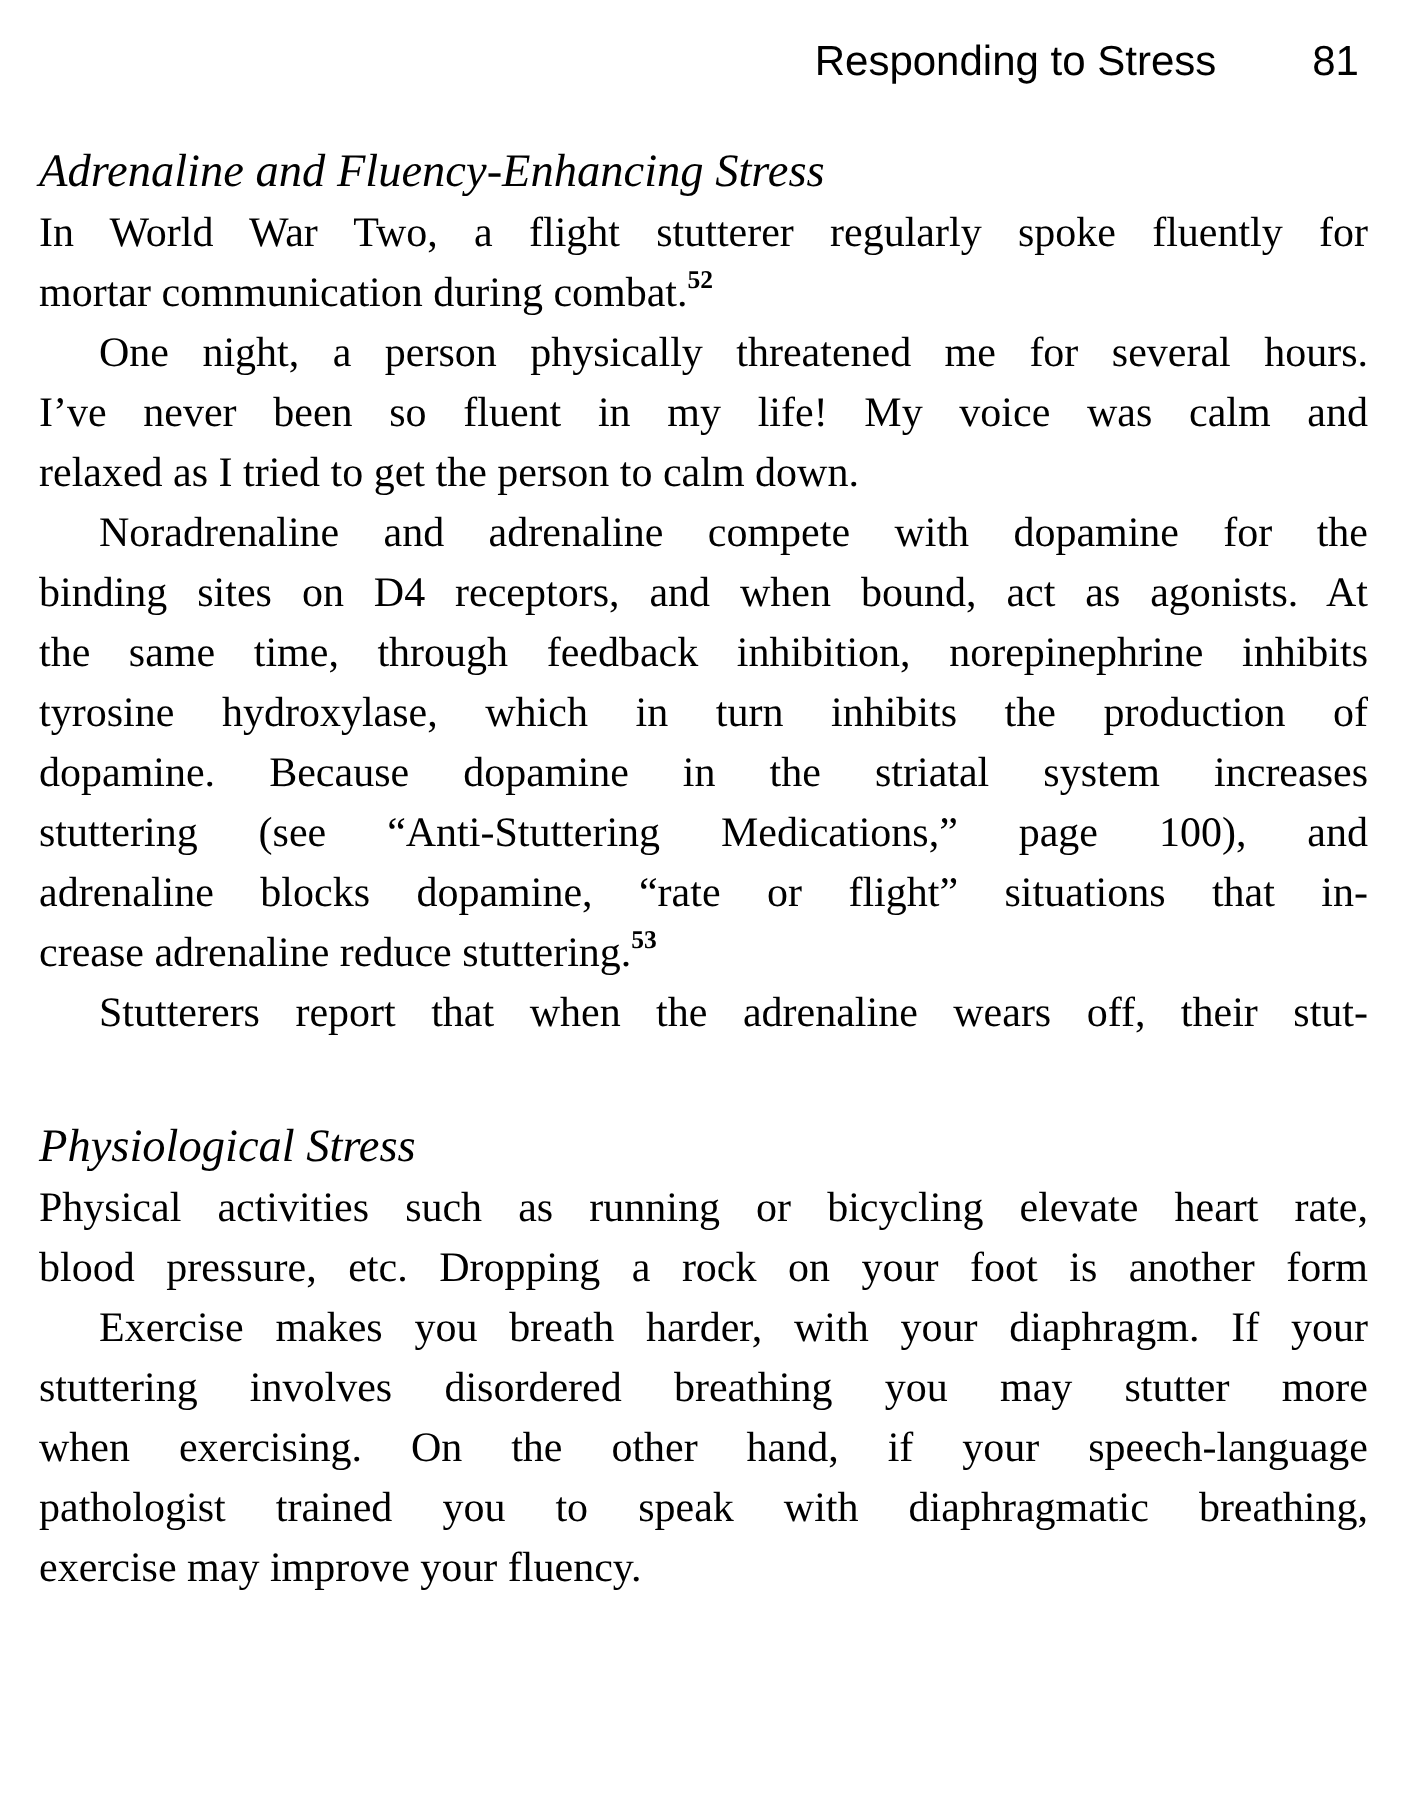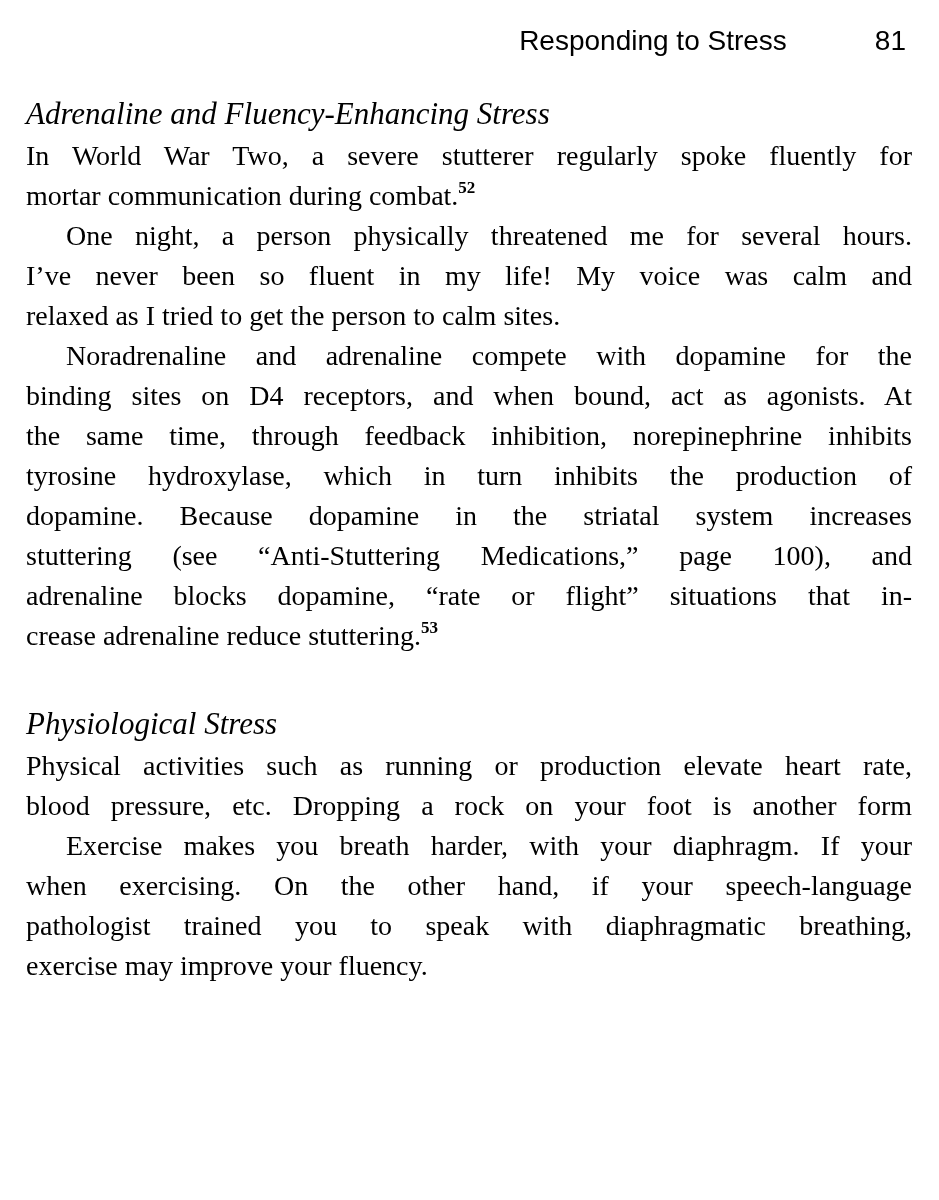--- a/index.html
+++ b/index.html
@@ -15,21 +15,21 @@
     width: 939px;
     height: 1200px;
     padding: 26px 27px 0 26px;
     background: #ffffff;
     color: #000000;
   }
   .running-head {
     display: flex;
     justify-content: flex-end;
     align-items: baseline;
-    gap: 88px;
+    gap: 64px;
     font-family: "Liberation Sans", sans-serif;
     font-size: 28px;
     line-height: 30px;
     margin: 0 6px 36px 0;
   }
   .section-heading {
     font-family: "Liberation Serif", serif;
     font-style: italic;
     font-weight: normal;
     font-size: 31px;
@@ -72,48 +72,50 @@
 
 <div class="page">
   <header class="running-head">
     <span>Responding to Stress</span>
     <span>81</span>
   </header>
   <main id="body-content">
       <section>
         <h2 class="section-heading">Adrenaline and Fluency-Enhancing Stress</h2>
         <p class="para">
-          <span class="line">In World War Two, a severe stutterer regularly spoke fluently for</span>
+          <span class="line">In World War Two, a flight stutterer regularly spoke fluently for</span>
           <span class="line last">mortar communication during combat.<sup class="fn">52</sup></span>
         </p>
         <p class="para">
           <span class="line indent">One night, a person physically threatened me for several hours.</span>
           <span class="line">I’ve never been so fluent in my life! My voice was calm and</span>
-          <span class="line last">relaxed as I tried to get the person to calm sites.</span>
+          <span class="line last">relaxed as I tried to get the person to calm down.</span>
         </p>
         <p class="para">
           <span class="line indent">Noradrenaline and adrenaline compete with dopamine for the</span>
           <span class="line">binding sites on D4 receptors, and when bound, act as agonists. At</span>
           <span class="line">the same time, through feedback inhibition, norepinephrine inhibits</span>
           <span class="line">tyrosine hydroxylase, which in turn inhibits the production of</span>
           <span class="line">dopamine. Because dopamine in the striatal system increases</span>
           <span class="line">stuttering (see “Anti-Stuttering Medications,” page 100), and</span>
           <span class="line">adrenaline blocks dopamine, “rate or flight” situations that in-</span>
           <span class="line last">crease adrenaline reduce stuttering.<sup class="fn">53</sup></span>
         </p>
         <p class="para">
+          <span class="line indent">Stutterers report that when the adrenaline wears off, their stut-</span>
         </p>
       </section>
       <section>
         <h2 class="section-heading">Physiological Stress</h2>
         <p class="para">
-          <span class="line">Physical activities such as running or production elevate heart rate,</span>
+          <span class="line">Physical activities such as running or bicycling elevate heart rate,</span>
           <span class="line">blood pressure, etc. Dropping a rock on your foot is another form</span>
         </p>
         <p class="para">
           <span class="line indent">Exercise makes you breath harder, with your diaphragm. If your</span>
+          <span class="line">stuttering involves disordered breathing you may stutter more</span>
           <span class="line">when exercising. On the other hand, if your speech-language</span>
           <span class="line">pathologist trained you to speak with diaphragmatic breathing,</span>
           <span class="line last">exercise may improve your fluency.</span>
         </p>
       </section>
     </main>
 </div>
 
 </body></html>

